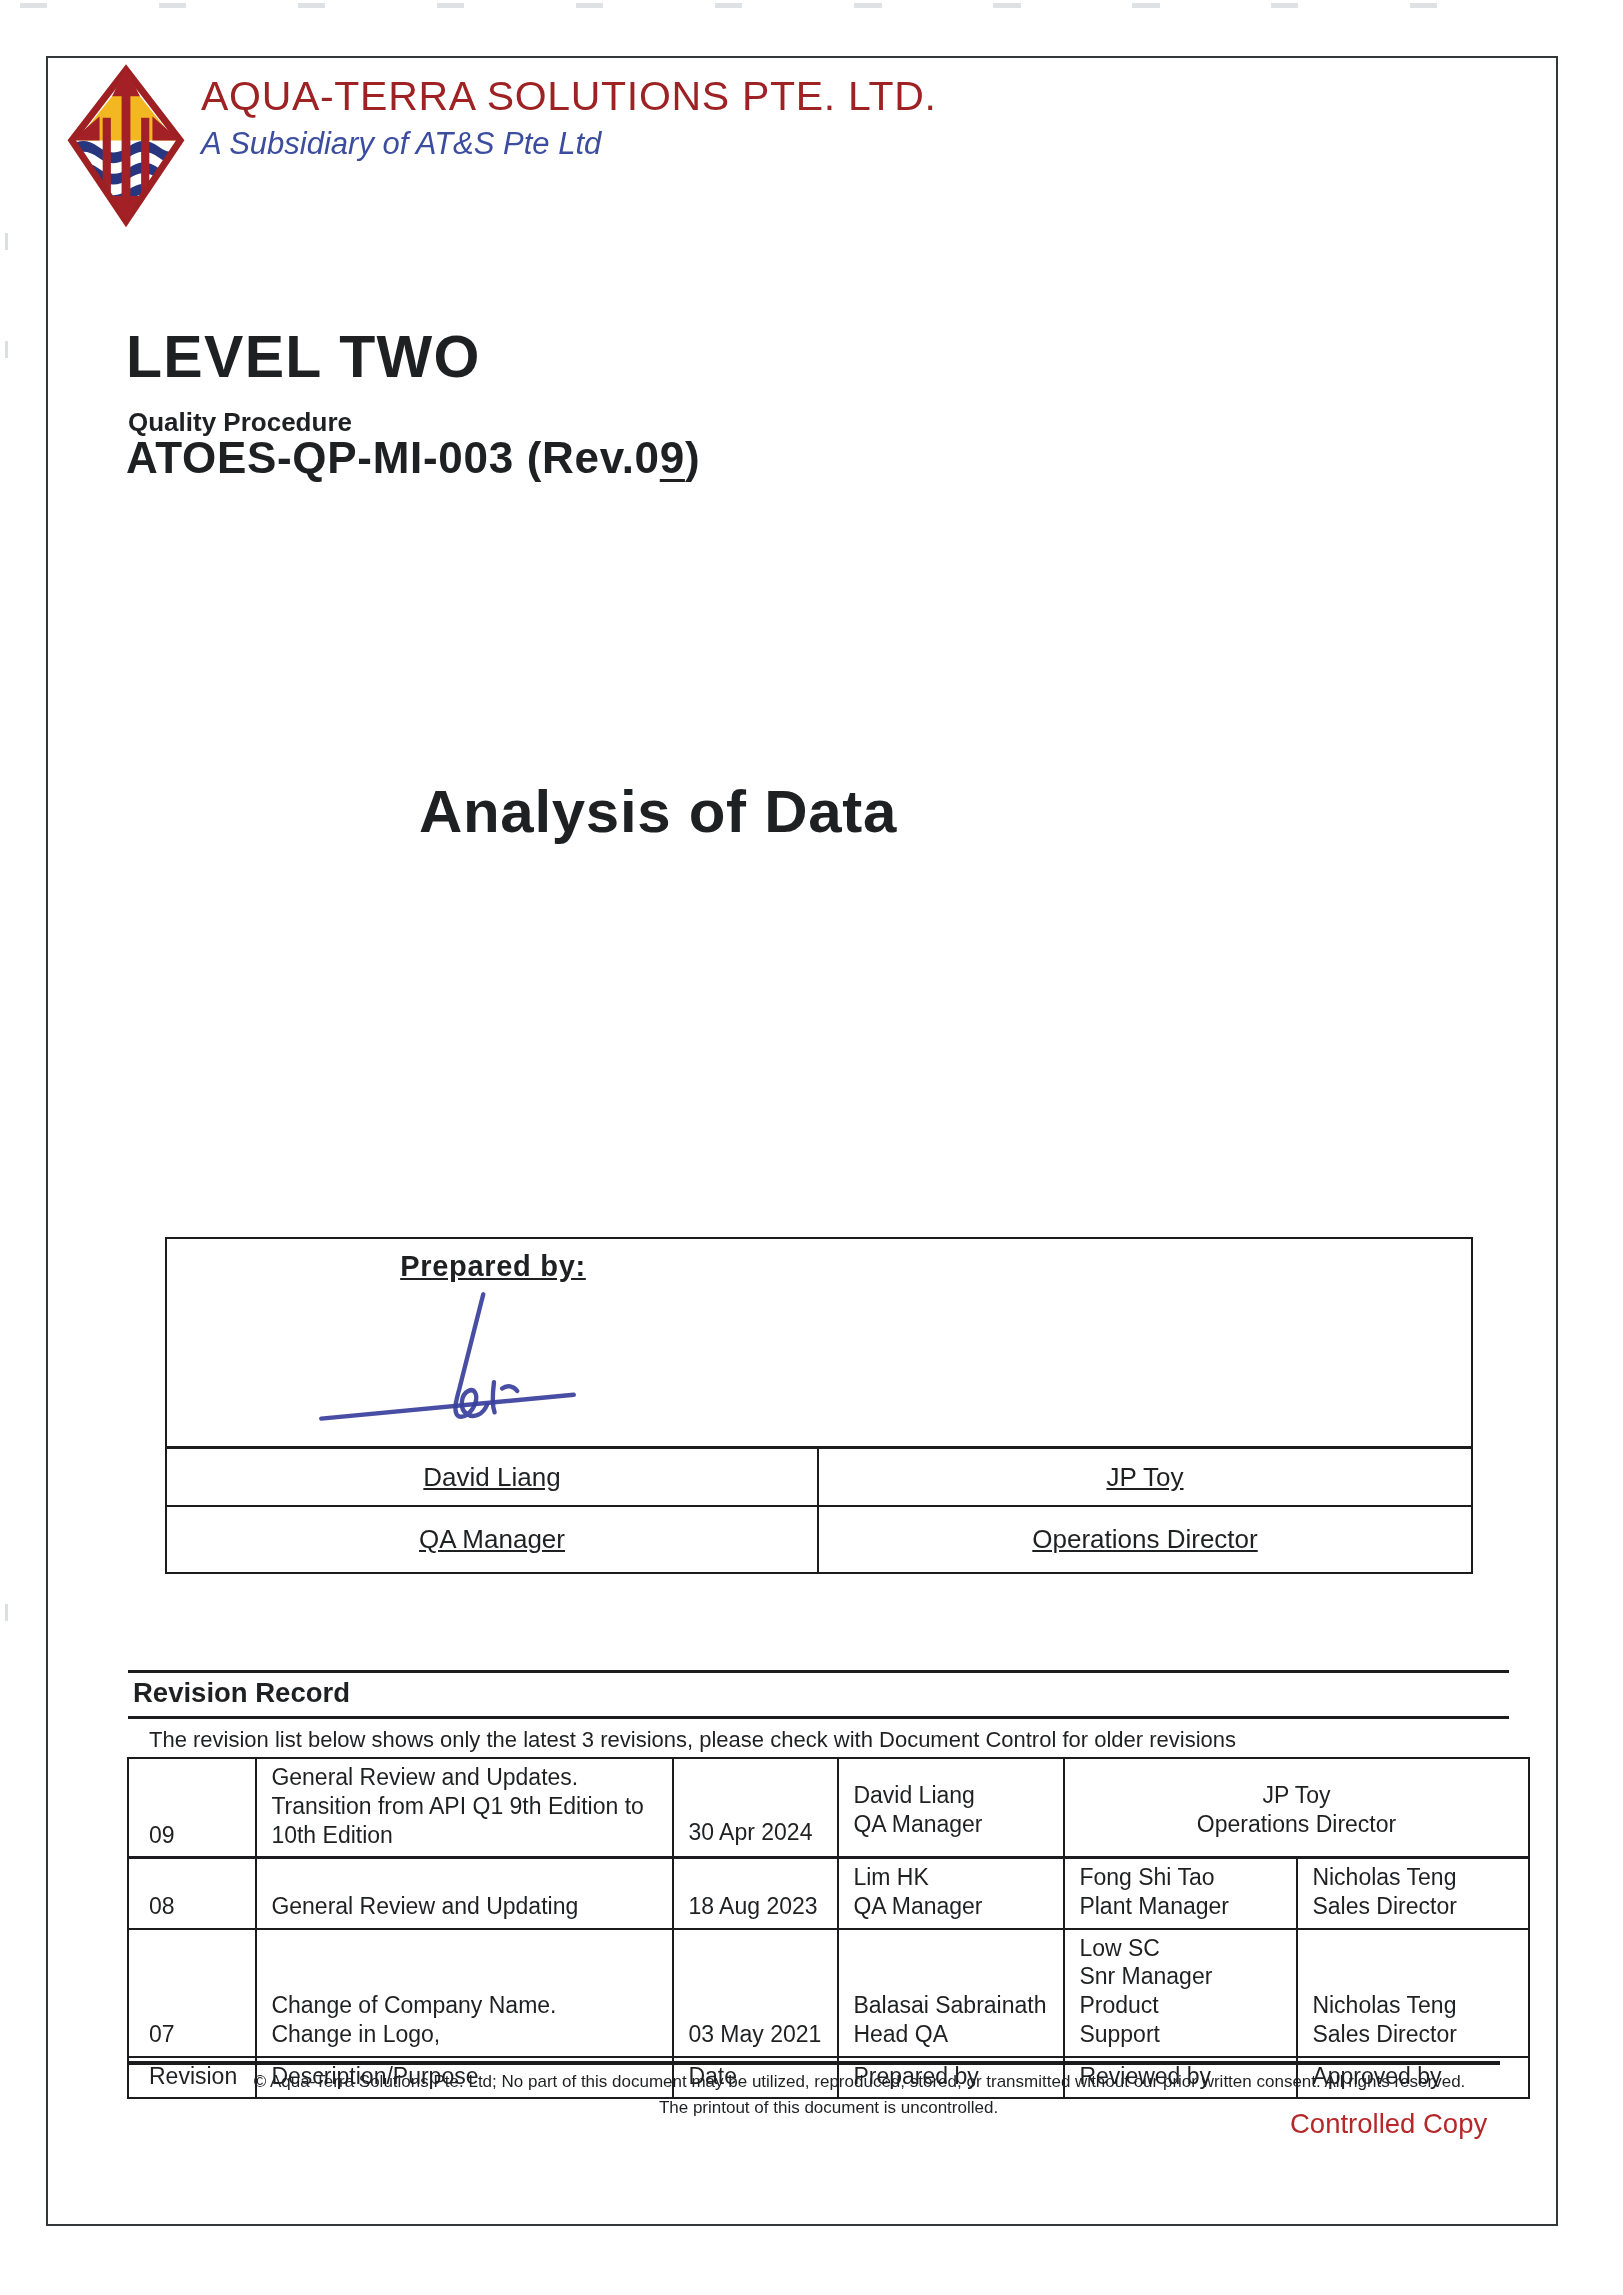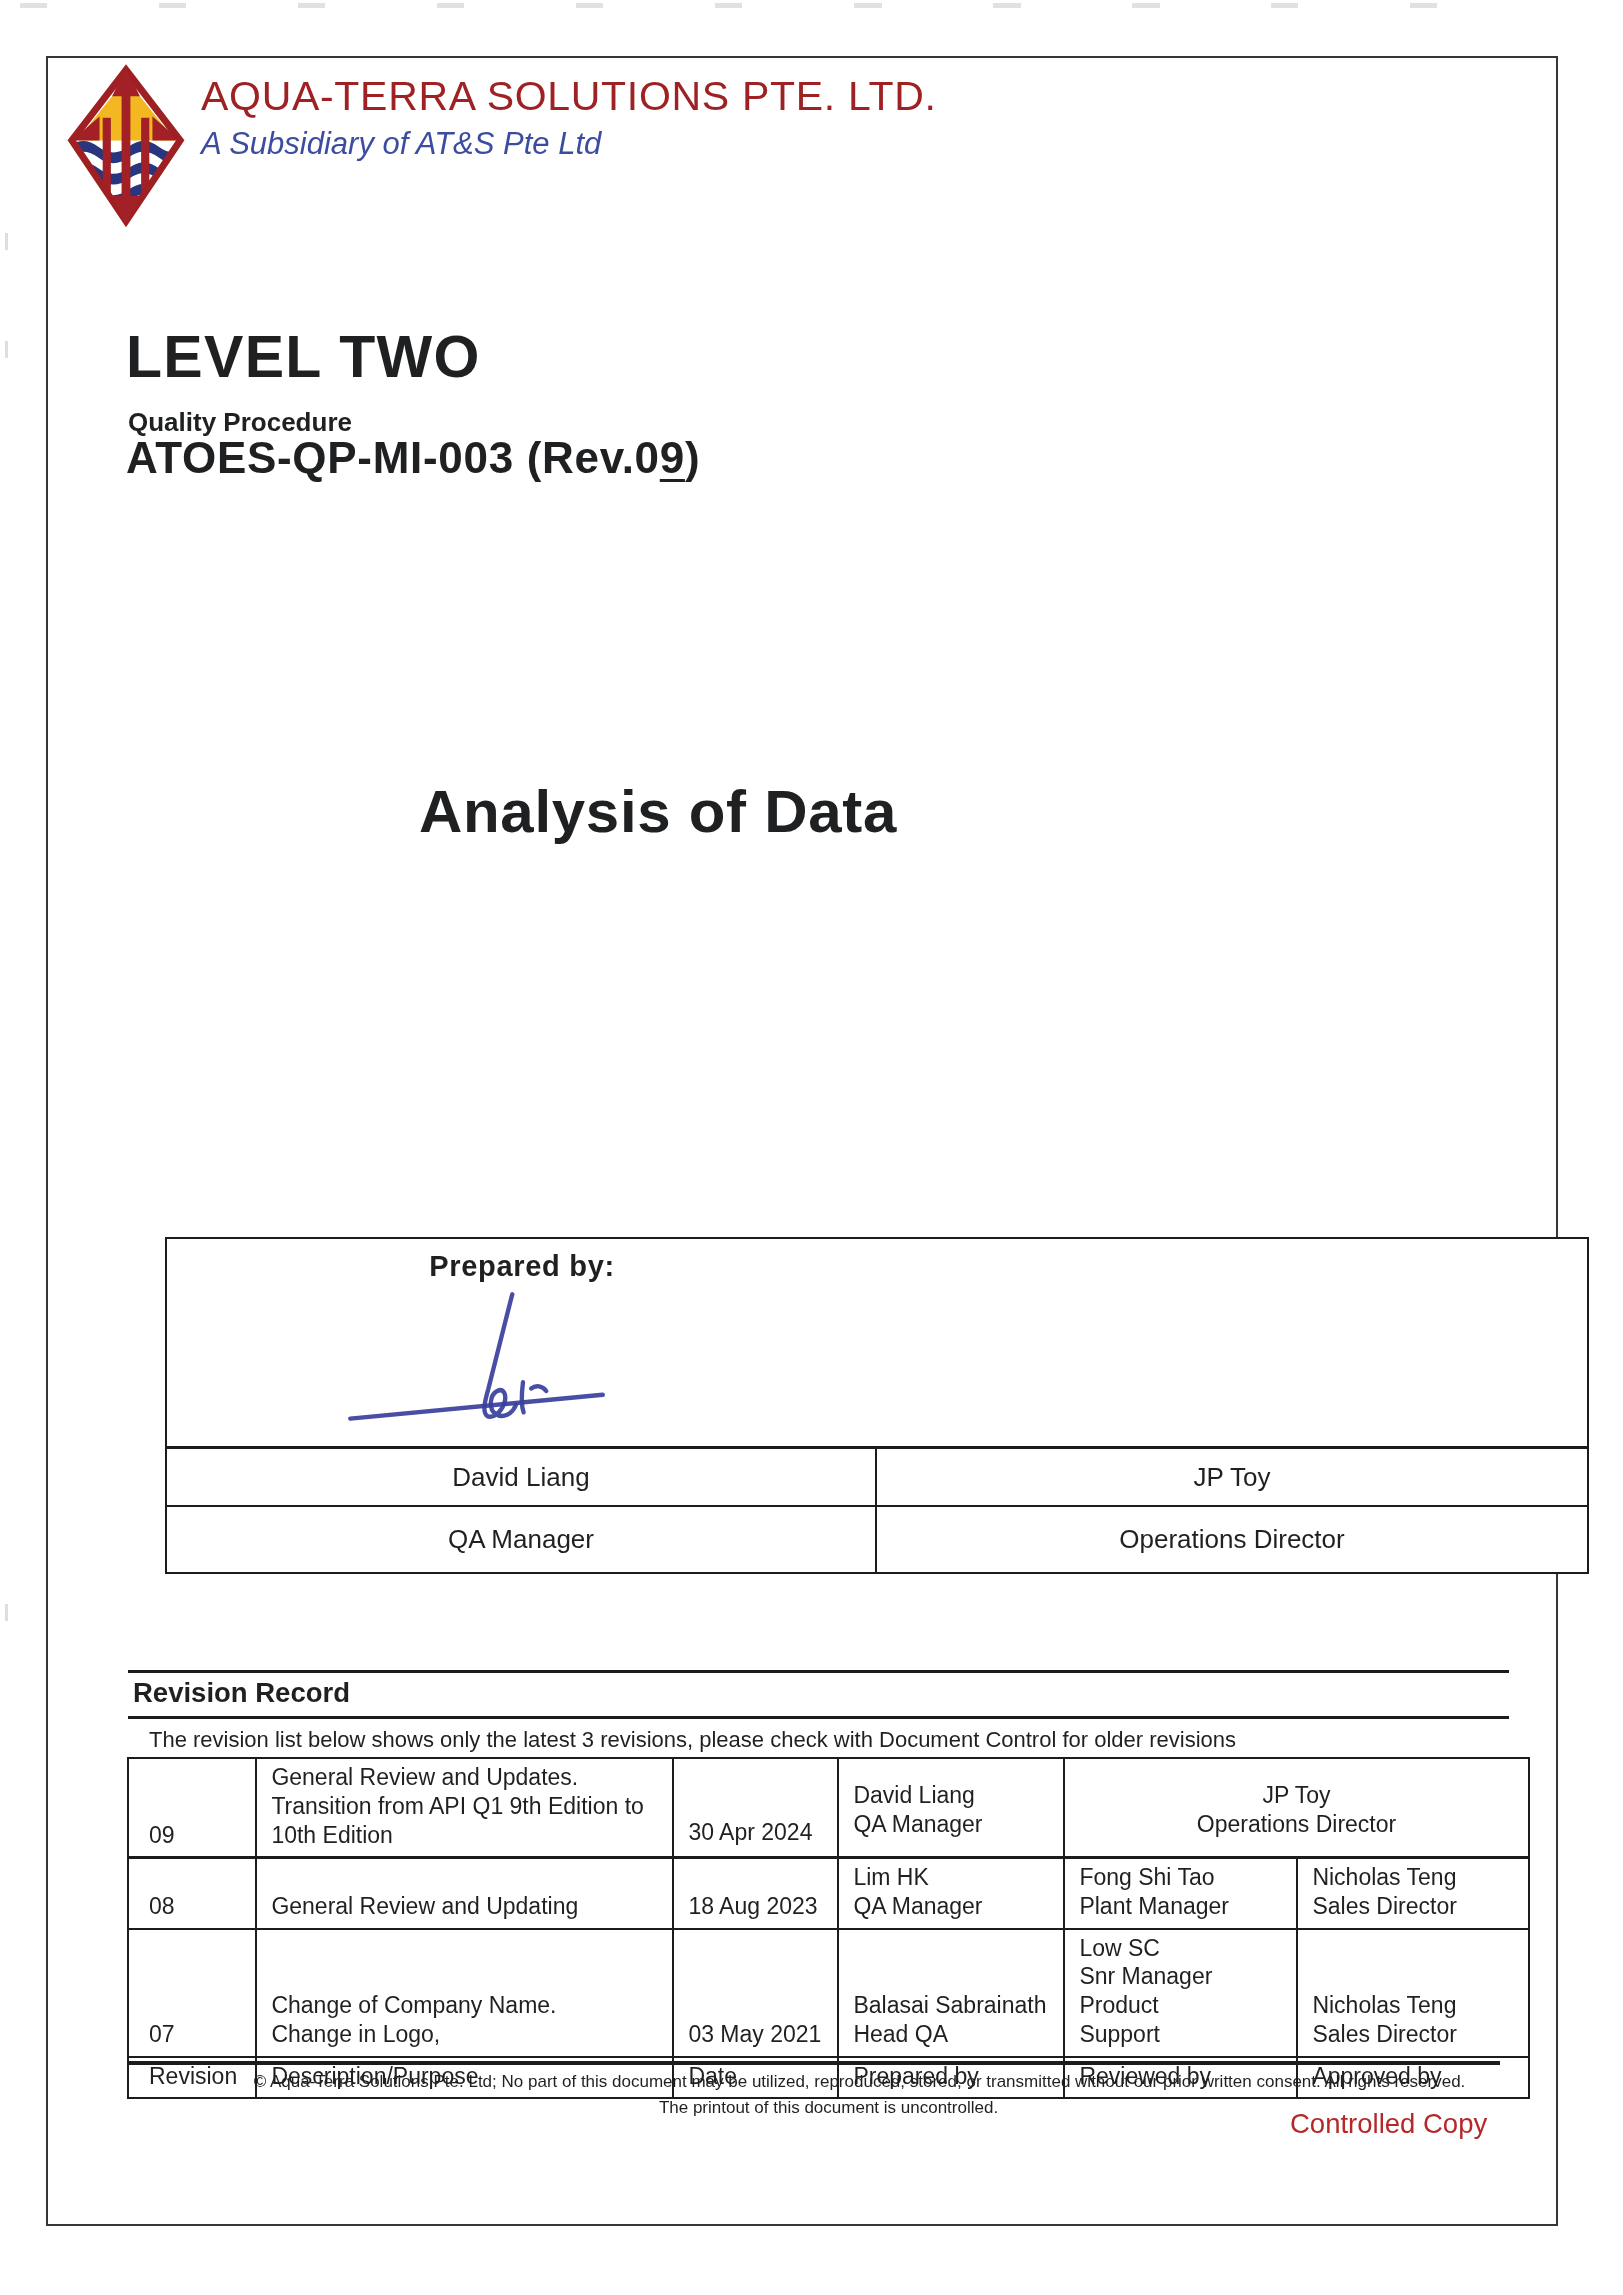--- a/index.html
+++ b/index.html
@@ -34,21 +34,21 @@
   .subsidiary{left:201px;top:126px;font-size:31px;font-style:italic;color:var(--subsidiary-blue);white-space:nowrap;}
 
   .doc-level{left:126px;top:323px;font-size:59px;font-weight:700;letter-spacing:1.3px;white-space:nowrap;}
   .doc-type{left:128px;top:395px;font-size:26px;font-weight:700;white-space:nowrap;margin-top:12px;}
   .doc-code{left:126px;top:433px;font-size:44px;font-weight:700;letter-spacing:0.7px;white-space:nowrap;}
   .u-digit{text-decoration:underline;text-decoration-thickness:3.3px;text-underline-offset:5.9px;}
 
   .main-title{left:46px;top:777px;width:1224px;text-align:center;font-size:60px;font-weight:700;letter-spacing:0.7px;}
 
   
-  .sig-table{left:165px;top:1237px;width:1424px;border:2.6px solid var(--line);background:#fff;}
+  .sig-table{left:165px;top:1237px;width:1308px;border:2.6px solid var(--line);background:#fff;text-decoration:underline;}
   .sig-row{display:grid;grid-template-columns:1fr 1fr;}
   .sig-cell{border-right:2.6px solid var(--line);}
   .sig-cell:last-child{border-right:none;}
   .sig-tall{height:207px;display:flex;flex-direction:column;align-items:center;}
   .sig-head{padding-top:10.5px;font-size:29px;font-weight:700;letter-spacing:0.7px;}
   .sig-art{margin-top:5.2px;}
   .sig-art.prepared{transform:translateX(-46px);}
   .sig-art.approved{transform:translateX(-23.5px);}
   .sig-names .sig-cell{height:56px;display:flex;align-items:center;justify-content:center;font-size:26px;}
   .sig-names{border-top:3.3px solid var(--line);}

